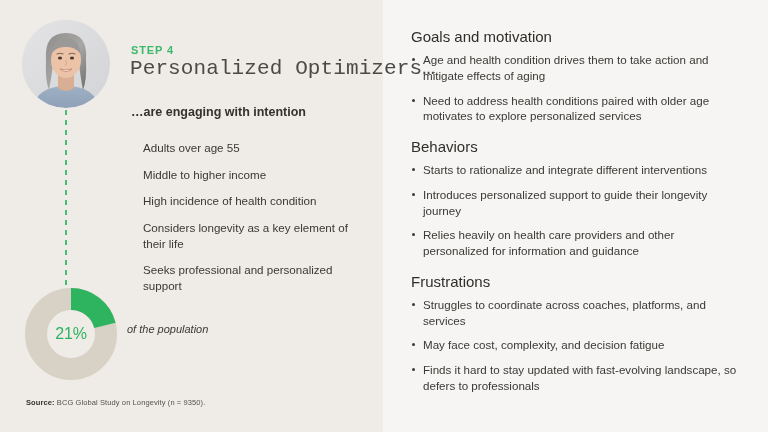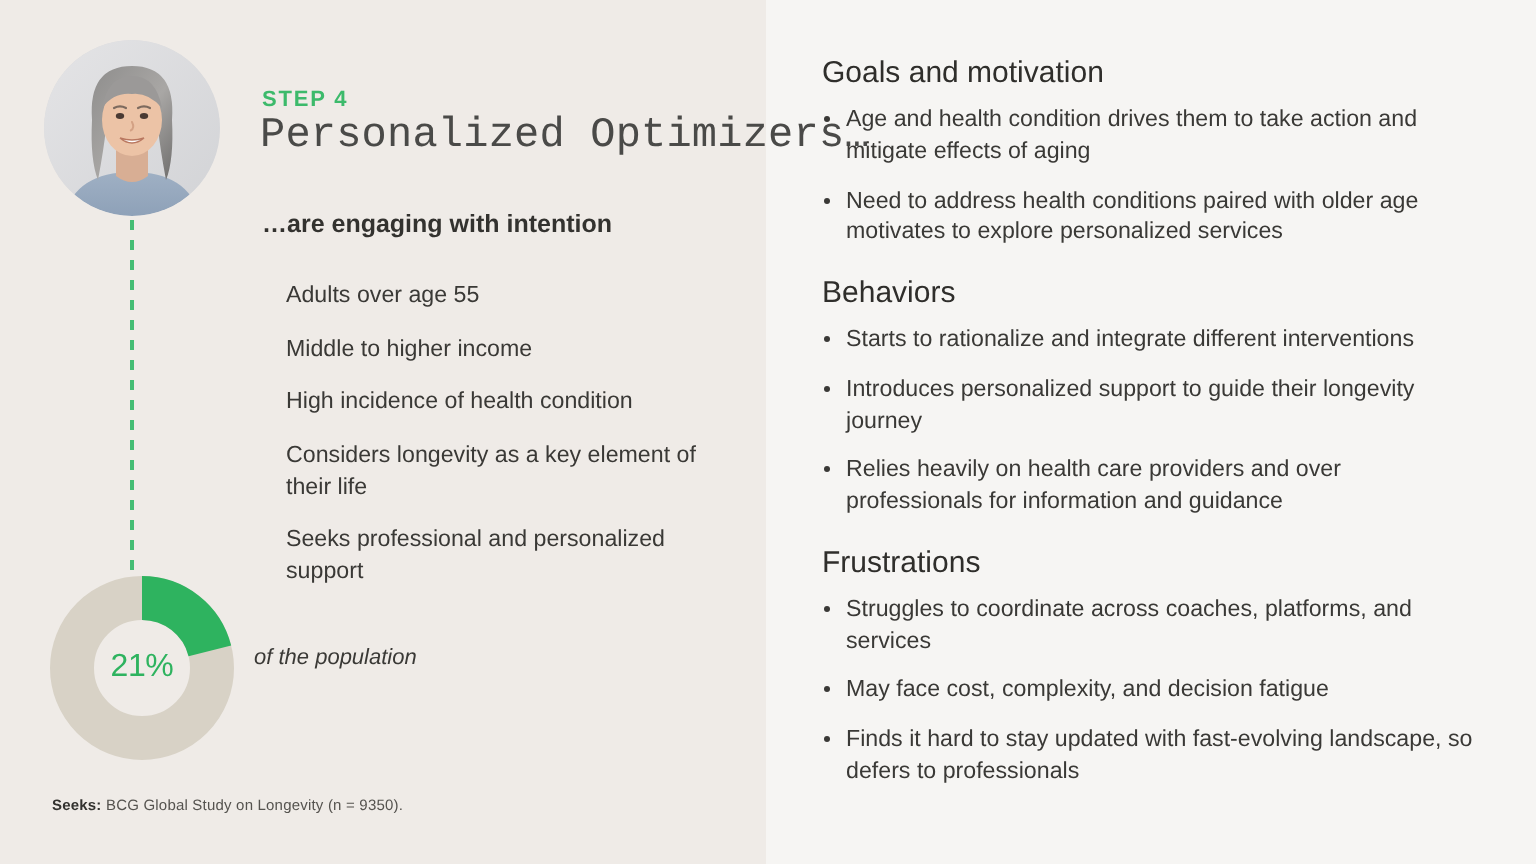--- a/index.html
+++ b/index.html
@@ -173,37 +173,37 @@
   <div class="donut-wrap">
     <svg width="92" height="92" viewBox="0 0 92 92" xmlns="http://www.w3.org/2000/svg">
       <circle cx="46" cy="46" r="35" fill="none" stroke="#d8d2c6" stroke-width="22"></circle>
       <circle id="donut-value" cx="46" cy="46" r="35" fill="none" stroke="#2eb35f" stroke-width="22" transform="rotate(-90 46 46)" stroke-dasharray="46.18 219.91"></circle>
     </svg>
     <div class="donut-pct">21%</div>
   </div>
   <div class="donut-caption">of the population</div>
 
   <div class="source">
-    <b>Seeks:</b><span> BCG Global Study on Longevity (n = 9350).</span>
+    <b>Source:</b><span> BCG Global Study on Longevity (n = 9350).</span>
   </div>
 
   <div class="right-col" id="right-col">
       <div class="section">
         <div class="sec-title">Goals and motivation</div>
         <ul class="bullets">
           <li>Age and health condition drives them to take action and mitigate effects of aging</li>
           <li>Need to address health conditions paired with older age motivates to explore personalized services</li>
         </ul>
       </div>
       <div class="section">
         <div class="sec-title">Behaviors</div>
         <ul class="bullets">
           <li>Starts to rationalize and integrate different interventions</li>
           <li>Introduces personalized support to guide their longevity journey</li>
-          <li>Relies heavily on health care providers and over professionals for information and guidance</li>
+          <li>Relies heavily on health care providers and other personalized for information and guidance</li>
         </ul>
       </div>
       <div class="section">
         <div class="sec-title">Frustrations</div>
         <ul class="bullets">
           <li>Struggles to coordinate across coaches, platforms, and services</li>
           <li>May face cost, complexity, and decision fatigue</li>
           <li>Finds it hard to stay updated with fast-evolving landscape, so defers to professionals</li>
         </ul>
       </div>

